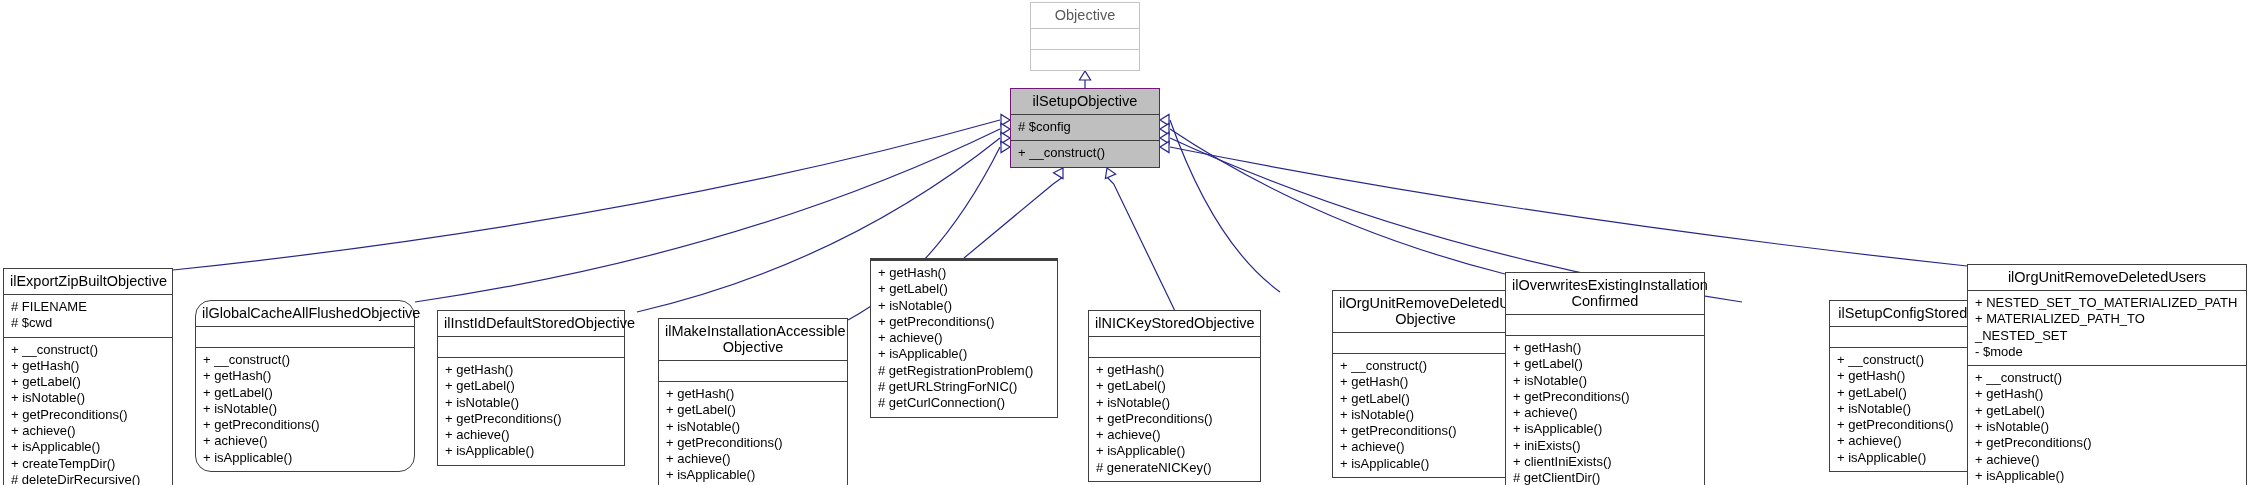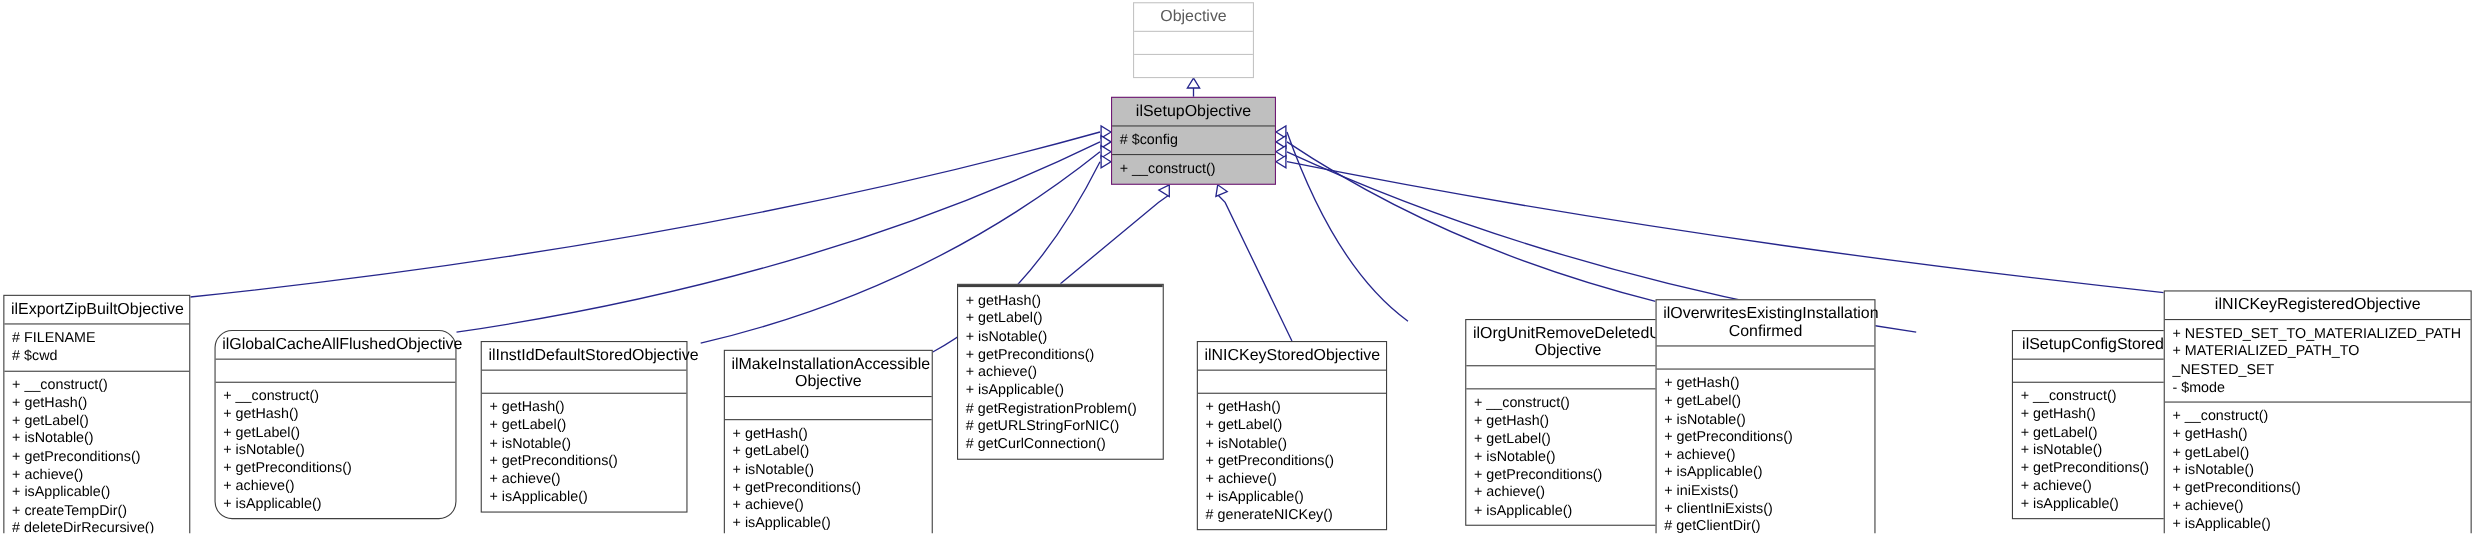--- a/index.html
+++ b/index.html
@@ -255,21 +255,21 @@
         <div class="uml-member">+ __construct()</div>
         <div class="uml-member">+ getHash()</div>
         <div class="uml-member">+ getLabel()</div>
         <div class="uml-member">+ isNotable()</div>
         <div class="uml-member">+ getPreconditions()</div>
         <div class="uml-member">+ achieve()</div>
         <div class="uml-member">+ isApplicable()</div>
       </div>
     </div>
     <div class="uml-node" style="left: 1967px; top: 264px; width: 280px;">
-      <div class="uml-title">ilNICKeyRegisteredObjective</div>
+      <div class="uml-title">ilOrgUnitRemoveDeletedUsers</div>
       <div class="uml-sep"></div>
       <div class="uml-compartment">
         <div class="uml-member">+ NESTED_SET_TO_MATERIALIZED_PATH</div>
         <div class="uml-member">+ MATERIALIZED_PATH_TO</div>
         <div class="uml-member">_NESTED_SET</div>
         <div class="uml-member">- $mode</div>
       </div>
       <div class="uml-sep"></div>
       <div class="uml-compartment">
         <div class="uml-member">+ __construct()</div>

